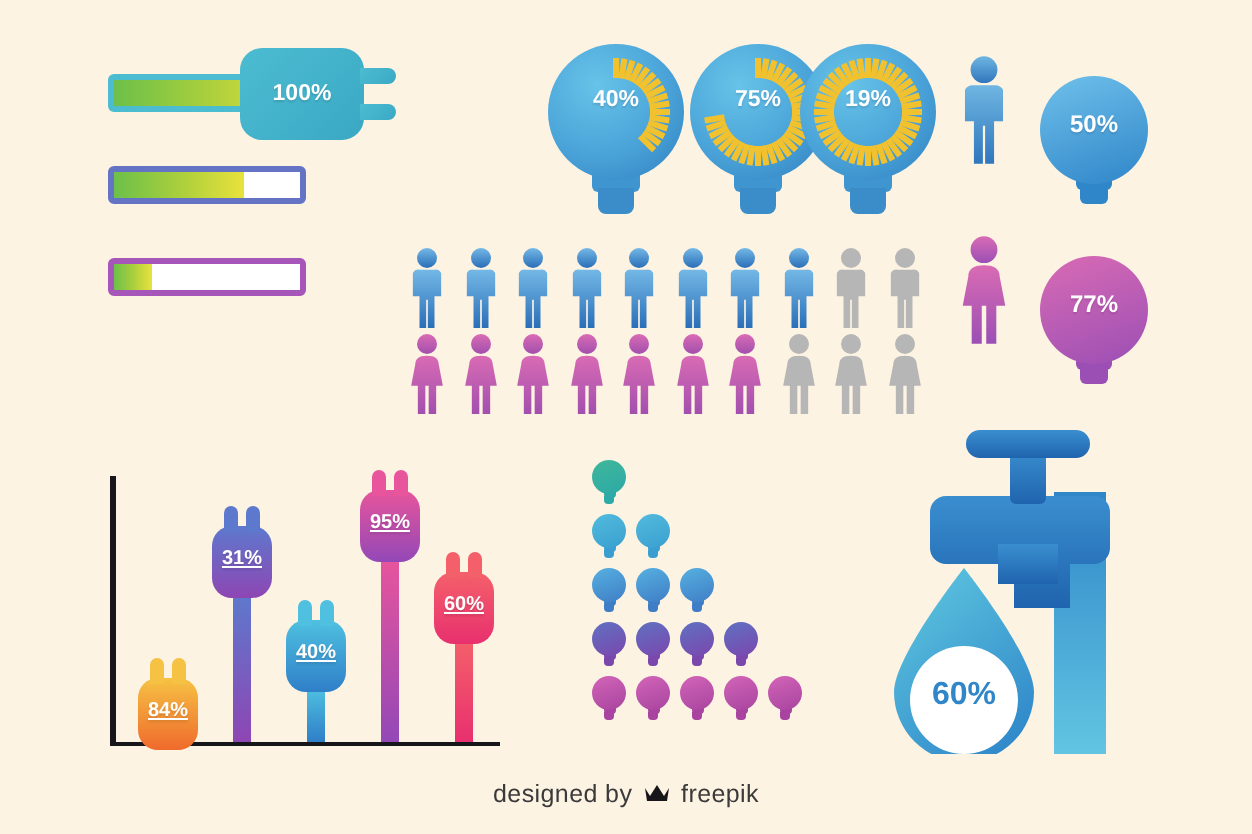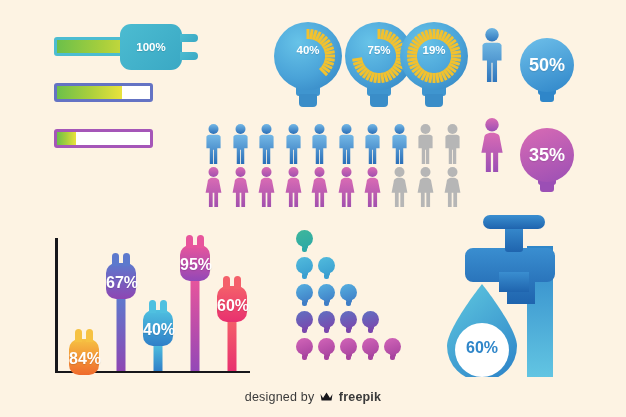--- a/index.html
+++ b/index.html
@@ -74,54 +74,55 @@
     text-align: center; font-size: 11.5px;
   }
 
   
   .pairbulb { position: absolute; width: 54px; height: 66px; }
   .pb-head { position: absolute; left: 0; top: 0; width: 54px; height: 54px; border-radius: 50%; }
   .pb-neck { position: absolute; left: 18px; top: 47px; width: 18px; height: 10px; border-radius: 0 0 3px 3px; }
   .pb-base { position: absolute; left: 20px; top: 55px; width: 14px; height: 9px; border-radius: 0 0 3px 3px; }
   .pb-pct {
     position: absolute; left: 0; top: 17px; width: 54px;
-    text-align: center; font-size: 18px;
+    text-align: center; font-size: 12px;
   }
 
   
   #barchart { position: absolute; left: 55px; top: 238px; width: 195px; height: 135px; }
   .axis-y { position: absolute; left: 0; top: 0; width: 2.5px; height: 135px; background: #17161a; }
   .axis-x { position: absolute; left: 0; bottom: 0; width: 195px; height: 2.5px; background: #17161a; }
   .vplug { position: absolute; bottom: 2px; }
   .vp-head { position: absolute; left: 0; top: 0; width: 100%; border-radius: 10px; }
   .vp-stem { position: absolute; left: 50%; transform: translateX(-50%); width: 9px; bottom: 0; }
   .vp-prong { position: absolute; width: 7px; height: 13px; border-radius: 4px 4px 0 0; top: -10px; }
   .vp-pct {
     position: absolute; left: 0; width: 100%; text-align: center;
-    font-size: 16px;
+    font-size: 10px;
+    text-decoration: underline;
   }
 
   
   #pyramid { position: absolute; left: 296px; top: 230px; width: 105px; height: 150px; }
   .pyrow { position: absolute; left: 0; display: flex; gap: 5px; }
   .minibulb { position: relative; width: 17px; height: 24px; }
   .mb-head { position: absolute; left: 0; top: 0; width: 17px; height: 17px; border-radius: 50%; }
   .mb-neck { position: absolute; left: 5.5px; top: 14px; width: 6px; height: 5px; border-radius: 0 0 2px 2px; }
   .mb-base { position: absolute; left: 6px; top: 18px; width: 5px; height: 4px; border-radius: 0 0 2px 2px; }
 
   
   #faucet { position: absolute; left: 445px; top: 212px; width: 125px; height: 165px; }
 
   
   #credit {
     position: absolute; left: 0; bottom: 12px; width: 626px;
     text-align: center; font-size: 12.5px; color: #3a3a3a;
     letter-spacing: .2px;
   }
-  #credit .brand { font-weight: bold; }
+  #credit .brand { font-weight: normal; }
   #credit .crown { display: inline-block; vertical-align: -1px; margin: 0 2px; }
 </style>
 </head>
 <body>
 
 <div id="canvas">
 
   <div class="abs" id="hgauges" style="left:0;top:0;width:260px;height:210px;">
       <div class="hgauge" style="top: 24px;">
         <div class="hg-track" style="border-color: rgb(76, 188, 209);">
@@ -280,21 +281,21 @@
               <stop offset="100%" stop-color="#9b4fb5"></stop>
             </linearGradient>
           </defs>
           <circle cx="12.5" cy="6" r="6" fill="url(#gp1)"></circle>
           <path d="M12.5,13 c-5,0 -7,2 -7,5 l-2.5,13 h4 v17 h4.5 v-17 h2 v17 h4.5 v-17 h4 l-2.5,-13 c0,-3 -2,-5 -7,-5 z" fill="url(#gp1)"></path>
         </svg></div>
       <div class="pairbulb" style="left: 520px; top: 128px;">
         <div class="pb-neck" style="background: rgb(155, 79, 181);"></div>
         <div class="pb-base" style="background: rgb(155, 79, 181);"></div>
         <div class="pb-head" style="background: linear-gradient(160deg, rgb(217, 107, 180), rgb(155, 79, 181));"></div>
-        <div class="pctlabel pb-pct">35%</div>
+        <div class="pctlabel pb-pct">77%</div>
       </div>
     </div>
 
   <div class="abs" id="peoplerows" style="left:0;top:0;width:626px;height:215px;">
       <div class="abs" style="left: 203px; top: 124px;"><svg width="21" height="40" viewBox="0 0 25 48">
           <defs>
             <linearGradient id="gr0_0" x1="0" y1="0" x2="0" y2="1">
               <stop offset="0%" stop-color="#74b8e6"></stop>
               <stop offset="100%" stop-color="#2a6fb8"></stop>
             </linearGradient>
@@ -503,21 +504,21 @@
           <div class="vp-head" style="height: 36px; background: linear-gradient(rgb(246, 194, 67), rgb(239, 106, 44));"></div>
           <div class="vp-prong" style="left: 6px; background: rgb(246, 194, 67);"></div>
           <div class="vp-prong" style="right: 6px; background: rgb(246, 194, 67);"></div>
           <div class="pctlabel vp-pct" style="top: 11px;">84%</div>
         </div>
         <div class="vplug" style="left: 51px; width: 30px; height: 108px;">
           <div class="vp-stem" style="height: 74px; background: linear-gradient(rgb(93, 121, 205), rgb(142, 70, 179));"></div>
           <div class="vp-head" style="height: 36px; background: linear-gradient(rgb(93, 121, 205), rgb(142, 70, 179));"></div>
           <div class="vp-prong" style="left: 6px; background: rgb(93, 121, 205);"></div>
           <div class="vp-prong" style="right: 6px; background: rgb(93, 121, 205);"></div>
-          <div class="pctlabel vp-pct" style="top: 11px;">67%</div>
+          <div class="pctlabel vp-pct" style="top: 11px;">31%</div>
         </div>
         <div class="vplug" style="left: 88px; width: 30px; height: 61px;">
           <div class="vp-stem" style="height: 27px; background: linear-gradient(rgb(79, 192, 224), rgb(47, 127, 200));"></div>
           <div class="vp-head" style="height: 36px; background: linear-gradient(rgb(79, 192, 224), rgb(47, 127, 200));"></div>
           <div class="vp-prong" style="left: 6px; background: rgb(79, 192, 224);"></div>
           <div class="vp-prong" style="right: 6px; background: rgb(79, 192, 224);"></div>
           <div class="pctlabel vp-pct" style="top: 11px;">40%</div>
         </div>
         <div class="vplug" style="left: 125px; width: 30px; height: 126px;">
           <div class="vp-stem" style="height: 92px; background: linear-gradient(rgb(232, 85, 156), rgb(147, 72, 183));"></div>

